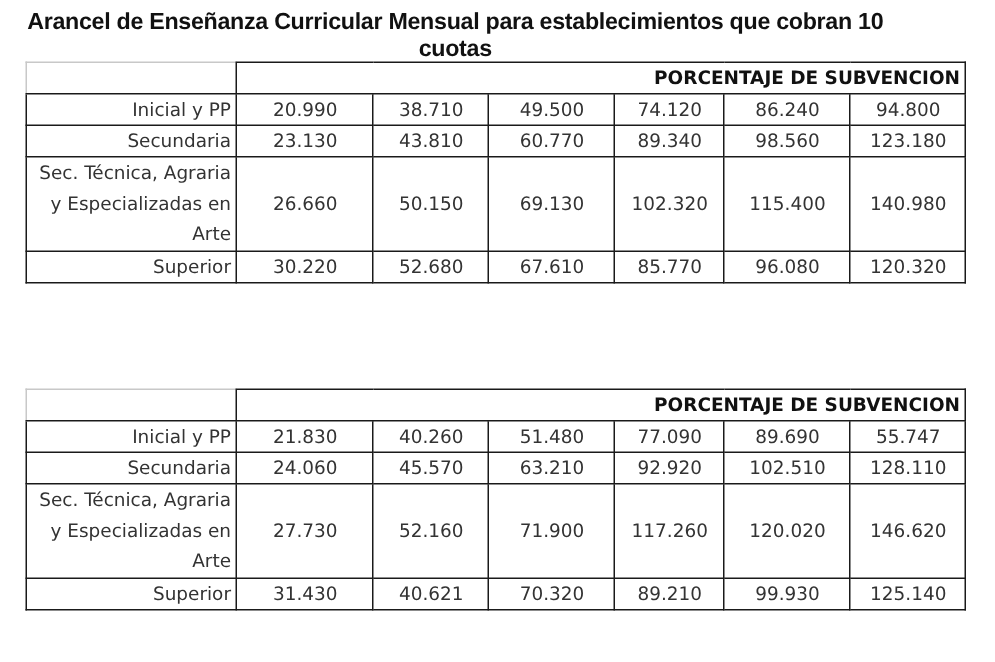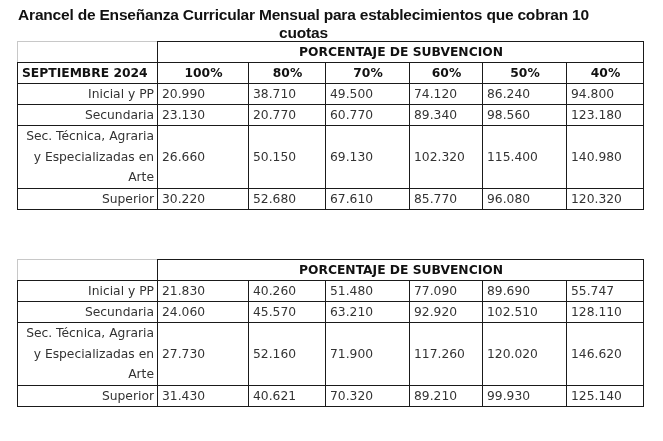--- a/index.html
+++ b/index.html
@@ -1,24 +1,24 @@
 <!DOCTYPE html>
 <html><head>
 <meta charset="utf-8">
 <style>
   html, body { margin:0; padding:0; background:#ffffff; }
   body { width:663px; height:441px; position:relative; overflow:hidden; font-family:"Liberation Sans", sans-serif; color:#1a1a1a; }
   .title { position:absolute; left:0; top:6px; width:607px; text-align:center; font-family:"Liberation Sans", sans-serif; font-weight:bold; font-size:15.5px; letter-spacing:-0.2px; color:#111; }
   table.t { position:absolute; left:17px; border-collapse:collapse; table-layout:fixed; font-family:"DejaVu Sans", sans-serif; font-size:12.3px; }
   table.t td { border:1.3px solid #1a1a1a; padding:0 3px 0 4px; height:19px; line-height:20px; white-space:nowrap; overflow:hidden; }
   table.t td.blank { border-top:1px solid #c8c8c8; border-left:1px solid #c8c8c8; }
-  table.t td.band { font-weight:bold; text-align:center; color:#111; }
+  table.t td.band { font-weight:bold; text-align:right; color:#111; }
   table.t td.month { font-weight:bold; text-align:left; color:#111; }
   table.t td.pct { font-weight:bold; text-align:center; color:#111; }
-  table.t td.num { text-align:left; color:#333; }
+  table.t td.num { text-align:center; color:#333; }
   table.t td.cat { text-align:right; color:#333; }
   table.t td.cat.multi { white-space:normal; line-height:20.5px;margin-top:40px; }
   #t1 { top:41px; }
   #t2 { top:259px; }
 </style>
 </head>
 <body>
 
 <div class="title">Arancel de Enseñanza Curricular Mensual para establecimientos que cobran 10 cuotas</div>
 
@@ -31,41 +31,32 @@
       <col style="width:73px">
       <col style="width:84px">
       <col style="width:77px">
     </colgroup>
   <tbody>
       <tr>
     <td class="blank"></td>
     <td class="band" colspan="6">PORCENTAJE DE SUBVENCION</td>
   </tr>
   <tr>
-    <td class="month">SEPTIEMBRE 2024</td>
-    <td class="pct">100%</td>
-    <td class="pct">80%</td>
-    <td class="pct">70%</td>
-    <td class="pct">60%</td>
-    <td class="pct">50%</td>
-    <td class="pct">40%</td>
-  </tr>
-  <tr>
     <td class="cat">Inicial y PP</td>
     <td class="num">20.990</td>
     <td class="num">38.710</td>
     <td class="num">49.500</td>
     <td class="num">74.120</td>
     <td class="num">86.240</td>
     <td class="num">94.800</td>
   </tr>
   <tr>
     <td class="cat">Secundaria</td>
     <td class="num">23.130</td>
-    <td class="num">20.770</td>
+    <td class="num">43.810</td>
     <td class="num">60.770</td>
     <td class="num">89.340</td>
     <td class="num">98.560</td>
     <td class="num">123.180</td>
   </tr>
   <tr>
     <td class="cat multi">Sec. Técnica, Agraria y Especializadas en Arte</td>
     <td class="num">26.660</td>
     <td class="num">50.150</td>
     <td class="num">69.130</td>

